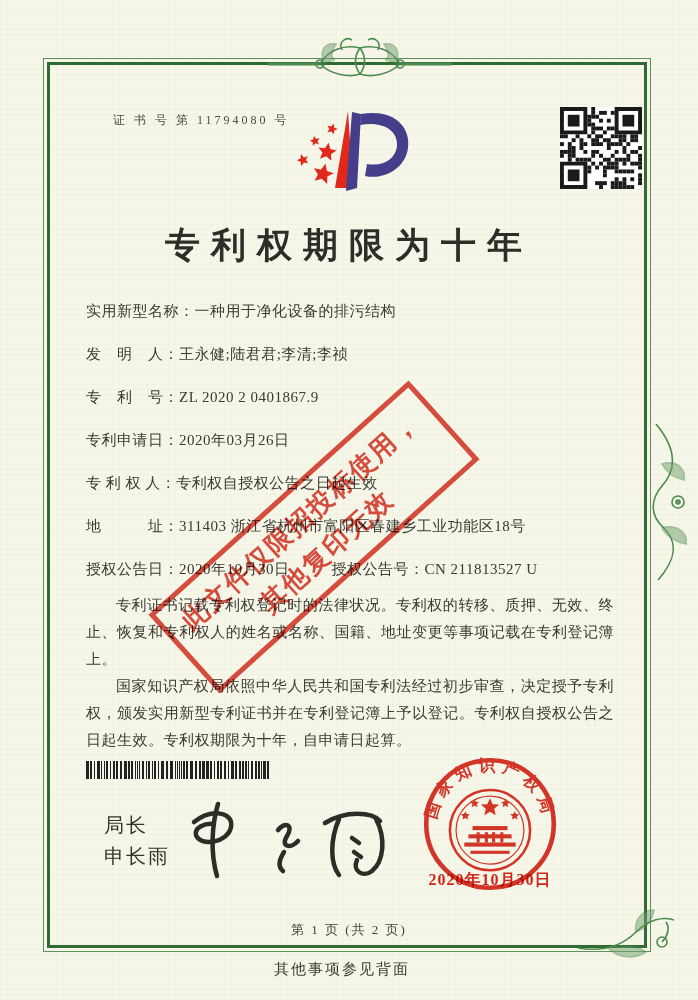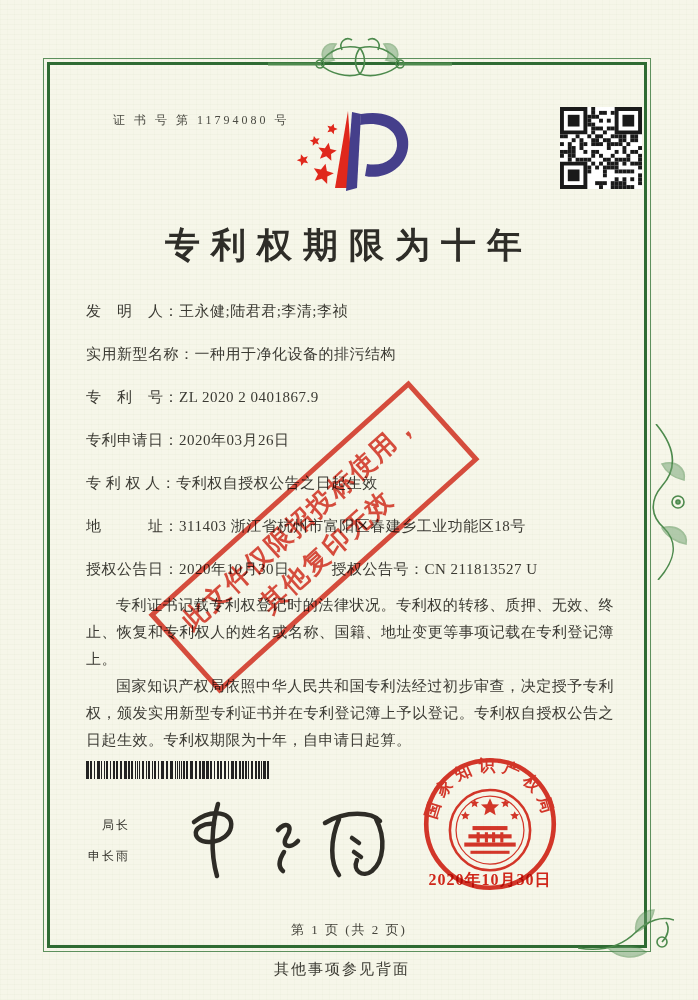--- a/index.html
+++ b/index.html
@@ -26,21 +26,21 @@
   .pair2{margin-left:42px;display:flex;}
   .body-text{position:absolute;left:86px;top:592px;width:528px;font-size:15px;line-height:27px;
              text-align:justify;letter-spacing:0.5px;}
   .body-text p{margin:0;text-indent:2em;}
   .stamp{position:absolute;left:128px;top:420px;width:372px;height:234px;
          display:flex;align-items:center;justify-content:center;z-index:6;
          mix-blend-mode:multiply;opacity:0.88;pointer-events:none;}
   .stamp-box{transform:rotate(-42deg);border:5px solid #da3627;padding:8px 16px;text-align:center;
              color:#da3627;font-size:26px;font-weight:bold;letter-spacing:2px;line-height:40px;white-space:nowrap;}
   .barcode{position:absolute;left:86px;top:761px;width:186px;height:18px;}
-  .officer{position:absolute;left:88px;top:810px;font-size:12px;line-height:31px;letter-spacing:2px;color:#34332c;text-align:right;}
+  .officer{position:absolute;left:104px;top:810px;font-size:20px;line-height:31px;letter-spacing:2px;color:#34332c;}
   .signature{position:absolute;left:160px;top:790px;width:245px;height:98px;}
   .seal{position:absolute;left:418px;top:752px;width:144px;height:144px;mix-blend-mode:multiply;opacity:0.93;}
   .seal-date{position:absolute;left:414px;top:870px;width:152px;text-align:center;
              color:#d9281c;font-size:16px;font-weight:bold;letter-spacing:1px;mix-blend-mode:multiply;}
   .page-info{position:absolute;left:0;top:921px;width:698px;text-align:center;font-size:13px;letter-spacing:2px;color:#45443c;}
   .back-note{position:absolute;left:0;top:960px;width:684px;text-align:center;font-size:15px;letter-spacing:2px;color:#3d3c34;}
   .orn{position:absolute;}
   .orn svg{display:block;width:100%;height:100%;}
 </style>
 </head>
@@ -254,26 +254,26 @@
             <rect x="72" y="80" width="4" height="4"></rect>
           </g>
       </g>
     </svg>
   </div>
 
   <div class="title">专利权期限为十年</div>
 
   <div class="fields">
     <div class="frow">
+      <span class="lbl">实用新型名称：</span>
+      <span class="val">一种用于净化设备的排污结构</span>
+    </div>
+    <div class="frow">
       <span class="lbl">发　明　人：</span>
       <span class="val">王永健;陆君君;李清;李祯</span>
-    </div>
-    <div class="frow">
-      <span class="lbl">实用新型名称：</span>
-      <span class="val">一种用于净化设备的排污结构</span>
     </div>
     <div class="frow">
       <span class="lbl">专　利　号：</span>
       <span class="val">ZL 2020 2 0401867.9</span>
     </div>
     <div class="frow">
       <span class="lbl">专利申请日：</span>
       <span class="val">2020年03月26日</span>
     </div>
     <div class="frow">

